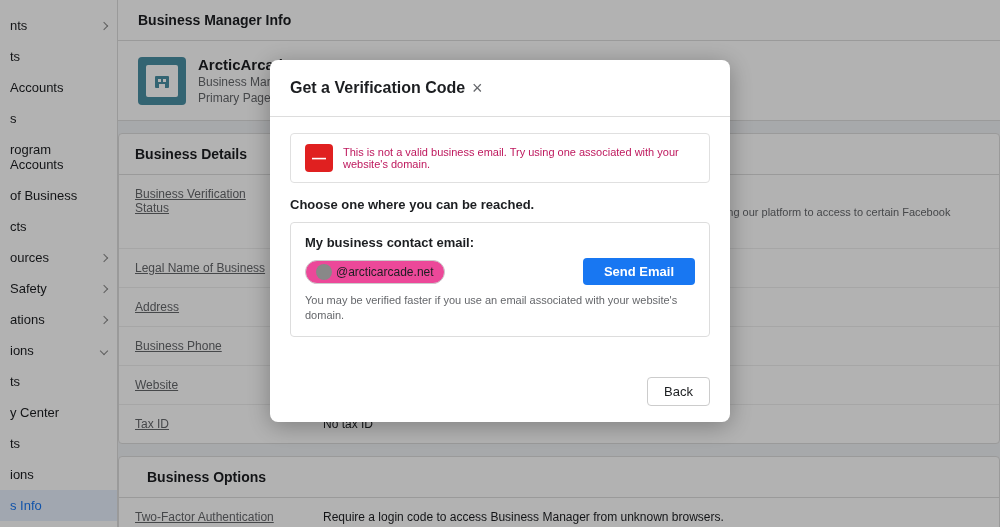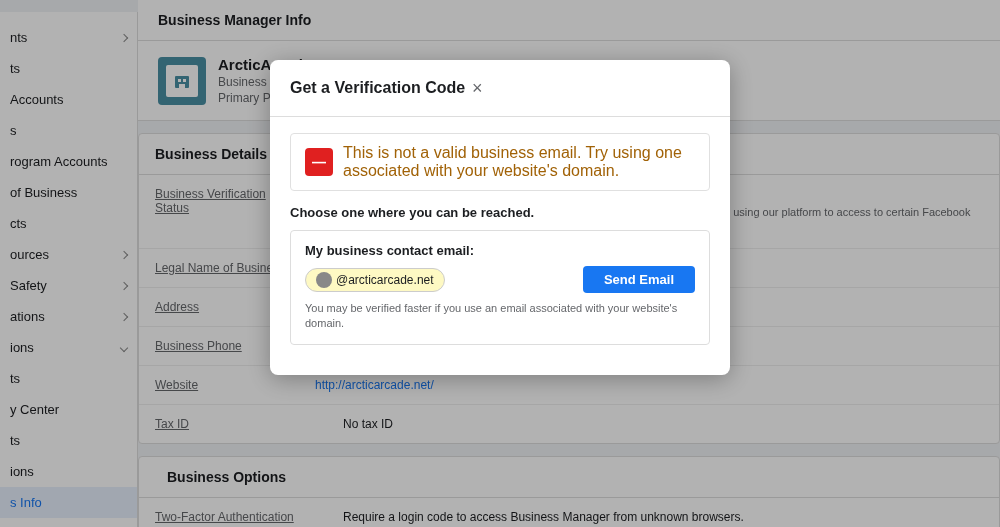--- a/index.html
+++ b/index.html
@@ -12,26 +12,25 @@
 
     .page-layout {
       display: flex;
       height: 527px;
       overflow: hidden;
       position: relative;
     }
 
     
     .sidebar {
-      width: 138px;
+      width: 118px;
       background: #fff;
       border-right: 1px solid #ddd;
       padding-top: 10px;
       flex-shrink: 0;
-      margin-top: 12px;
     }
     .sidebar-item {
       padding: 8px 10px;
       cursor: pointer;
       color: #1c1e21;
       font-size: 13px;
       display: flex;
       align-items: center;
       justify-content: space-between;
     }
@@ -257,22 +256,22 @@
       border-radius: 4px;
       display: flex;
       align-items: center;
       justify-content: center;
       color: #fff;
       font-size: 14px;
       font-weight: 700;
       flex-shrink: 0;
     }
     .error-text {
-      font-size: 16px;
-      color: #a16207;
+      font-size: 11px;
+      color: #be185d;
     }
 
     
     .choose-text {
       font-size: 13px;
       color: #1c1e21;
       margin-bottom: 10px;
       font-weight: bold;
     }
 
@@ -291,21 +290,21 @@
     .email-row {
       display: flex;
       align-items: center;
       gap: 8px;
       margin-bottom: 8px;
     }
     .email-chip {
       display: flex;
       align-items: center;
       gap: 4px;
-      background: #fef9c3;
+      background: #ec4899;
       border: 1px solid #ccc;
       border-radius: 14px;
       padding: 3px 10px;
       font-size: 12px;
       color: #1c1e21;
     }
     .email-chip .avatar-small {
       width: 16px;
       height: 16px;
       background: #888;
@@ -510,15 +509,18 @@
               <span>@arcticarcade.net</span>
             </div>
             <button class="send-email-btn">Send Email</button>
           </div>
           <div class="email-note">
             <span>You may be verified faster if you use an email associated with your website's domain.</span>
           </div>
         </div>
       </div>
 
+      <div class="modal-footer">
+        <button class="back-btn">Back</button>
+      </div>
     </div>
   </div>
 </div>
 
 </body></html>

